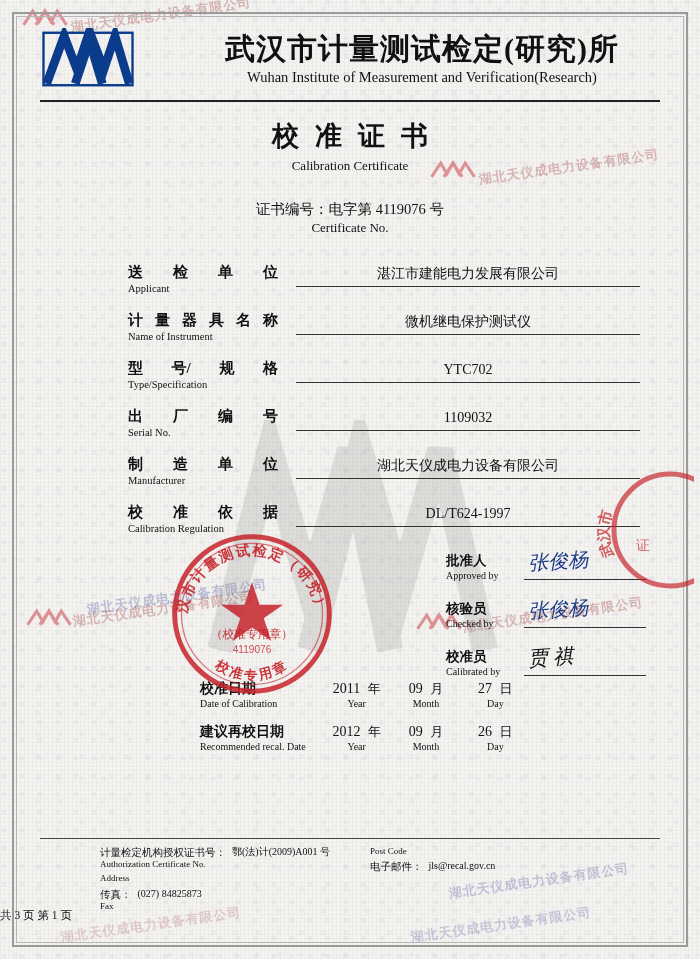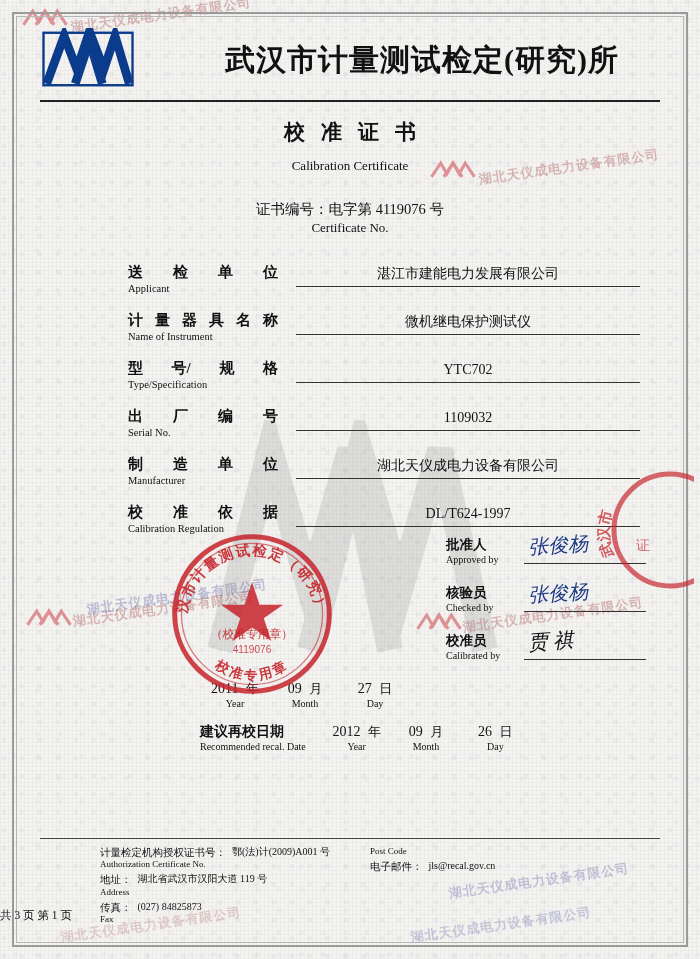--- a/index.html
+++ b/index.html
@@ -80,21 +80,21 @@
     font-family:"Liberation Serif", serif;
   }
   .hrule {
     position:absolute; left:40px; right:40px; top:100px;
     border-top:2px solid #222;
   }
 
   
   .doc-title {
     position:absolute; left:0; right:0; top:118px; text-align:center;
-    font-size:21px; font-weight:bold; letter-spacing:16px;
+    font-size:27px; font-weight:bold; letter-spacing:16px;
     color:#111; text-indent:16px;
   }
   .doc-title-en {
     position:absolute; left:0; right:0; top:158px; text-align:center;
     font-size:13px; color:#111;
   }
 
   
   .certno {
     position:absolute; left:0; right:0; top:200px; text-align:center;
@@ -120,21 +120,21 @@
     flex:1; position:relative; height:26px;
   }
   .fval {
     text-align:center; font-size:14px; color:#111;
     line-height:24px; height:24px;
     font-family:"Liberation Serif", serif;
   }
   .fline { border-bottom:1px solid #333; height:1px; }
 
   
-  .sigs { position:absolute; left:446px; top:536px; width:200px; }
+  .sigs { position:absolute; left:446px; top:552px; width:200px; }
   .sigrow { height:48px; display:flex; align-items:flex-start; }
   .siglabel { width:78px; flex:0 0 78px; }
   .sl-cn { font-size:13.5px; color:#111; font-weight:bold;}
   .sl-en { font-size:10px; color:#111; }
   .sigline { flex:1; position:relative; height:28px; border-bottom:1px solid #333;}
   .sigink {
     position:absolute; left:4px; top:-4px;
     font-size:20px; color:#1b3a86;
     font-family:"Liberation Serif", serif;
     font-style:italic;
@@ -244,20 +244,21 @@
   <div class="header">
     <div class="logo">
       <svg viewBox="0 0 120 78">
         <path d="M8 70 L30 10 L46 52 L60 10 L78 70" fill="none" stroke="#0b3c8c" stroke-width="11"></path>
         <path d="M44 70 L64 10 L80 52 L94 10 L112 70" fill="none" stroke="#0b3c8c" stroke-width="11"></path>
         <rect x="4" y="6" width="112" height="66" fill="none" stroke="#0b3c8c" stroke-width="3"></rect>
       </svg>
     </div>
     <div class="htitles">
       <div class="htitle-cn">武汉市计量测试检定(研究)所</div>
+      <div class="htitle-en">Wuhan Institute of Measurement and Verification(Research)</div>
     </div>
   </div>
   <div class="hrule"></div>
 
   <div class="doc-title">校准证书</div>
   <div class="doc-title-en">Calibration Certificate</div>
 
   <div class="certno">
     <span>证书编号：</span><span>电字第 4119076 号</span>
   </div>
@@ -389,20 +390,24 @@
         <div class="sl-en">Calibrated by</div>
       </div>
       <div class="sigline">
         <div class="sigink black">贾 祺</div>
       </div>
     </div>
   </div>
 
   <div class="dates">
     <div class="drow">
+      <div class="dlabel">
+        <div class="dl-cn">校准日期</div>
+        <div class="dl-en">Date of Calibration</div>
+      </div>
       <div class="dcell">
         <div class="dc-val">
           <span>2011</span> <span class="dc-cn">年</span>
         </div>
         <div class="dc-unit">Year</div>
       </div>
       <div class="dcell">
         <div class="dc-val">
           <span>09</span> <span class="dc-cn">月</span>
         </div>
@@ -475,24 +480,20 @@
   <div class="footer">
     <div class="fcol">
       <div class="fitem">
         <div class="fi-row">
           <span class="k fcn">计量检定机构授权证书号：</span>
           <span class="v">鄂(法)计(2009)A001 号</span>
         </div>
         <div class="fen">Authorization Certificate No.</div>
       </div>
       <div class="fitem">
-        <div class="fi-row">
-          <span class="k fcn">地址：</span>
-          <span class="v">湖北省武汉市汉阳大道 119 号</span>
-        </div>
         <div class="fen">Address</div>
       </div>
       <div class="fitem">
         <div class="fi-row">
           <span class="k fcn">传真：</span>
           <span class="v">(027) 84825873</span>
         </div>
         <div class="fen">Fax</div>
       </div>
     </div>

